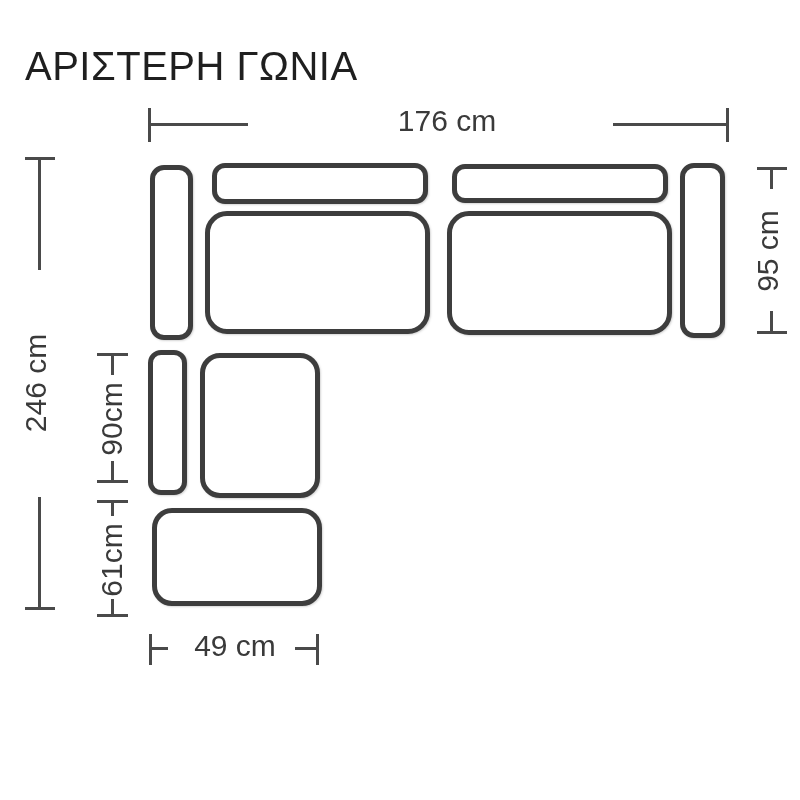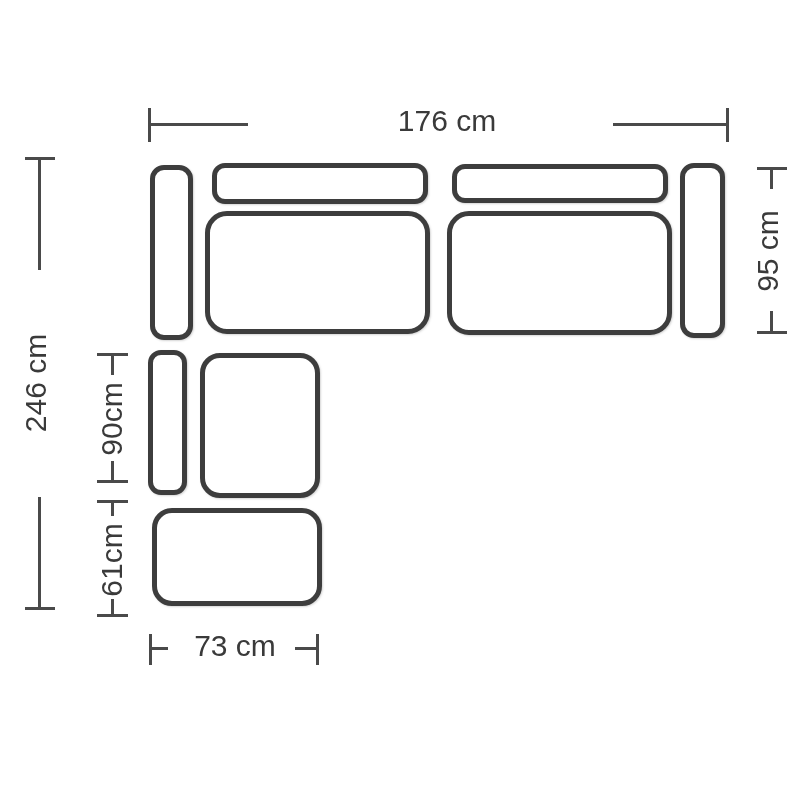--- a/index.html
+++ b/index.html
@@ -92,20 +92,21 @@
   .lbl-246 { left:36px;  top:383px; }
   .lbl-90  { left:112px; top:419px; }
   .lbl-61  { left:112px; top:560px; }
   .lbl-97  { left:235px; top:646px; }
 </style>
 </head>
 <body>
 
 <div class="canvas">
 
+  <h1 class="title">ΑΡΙΣΤΕΡΗ ΓΩΝΙΑ</h1>
 
   <div class="piece p-armrest-left"></div>
   <div class="piece p-backrest-left"></div>
   <div class="piece p-seat-left"></div>
   <div class="piece p-backrest-right"></div>
   <div class="piece p-seat-right"></div>
   <div class="piece p-armrest-right"></div>
   <div class="piece p-corner-armrest"></div>
   <div class="piece p-corner-seat"></div>
   <div class="piece p-ottoman"></div>
@@ -146,18 +147,18 @@
     <div class="dl t61-t"></div>
     <div class="dl s61-t"></div>
     <span class="dim-label vertical lbl-61">61cm</span>
     <div class="dl s61-b"></div>
     <div class="dl t61-b"></div>
   </div>
 
   <div>
     <div class="dl t97-l"></div>
     <div class="dl s97-l"></div>
-    <span class="dim-label lbl-97">73 cm</span>
+    <span class="dim-label lbl-97">49 cm</span>
     <div class="dl s97-r"></div>
     <div class="dl t97-r"></div>
   </div>
 
 </div>
 
 </body></html>

